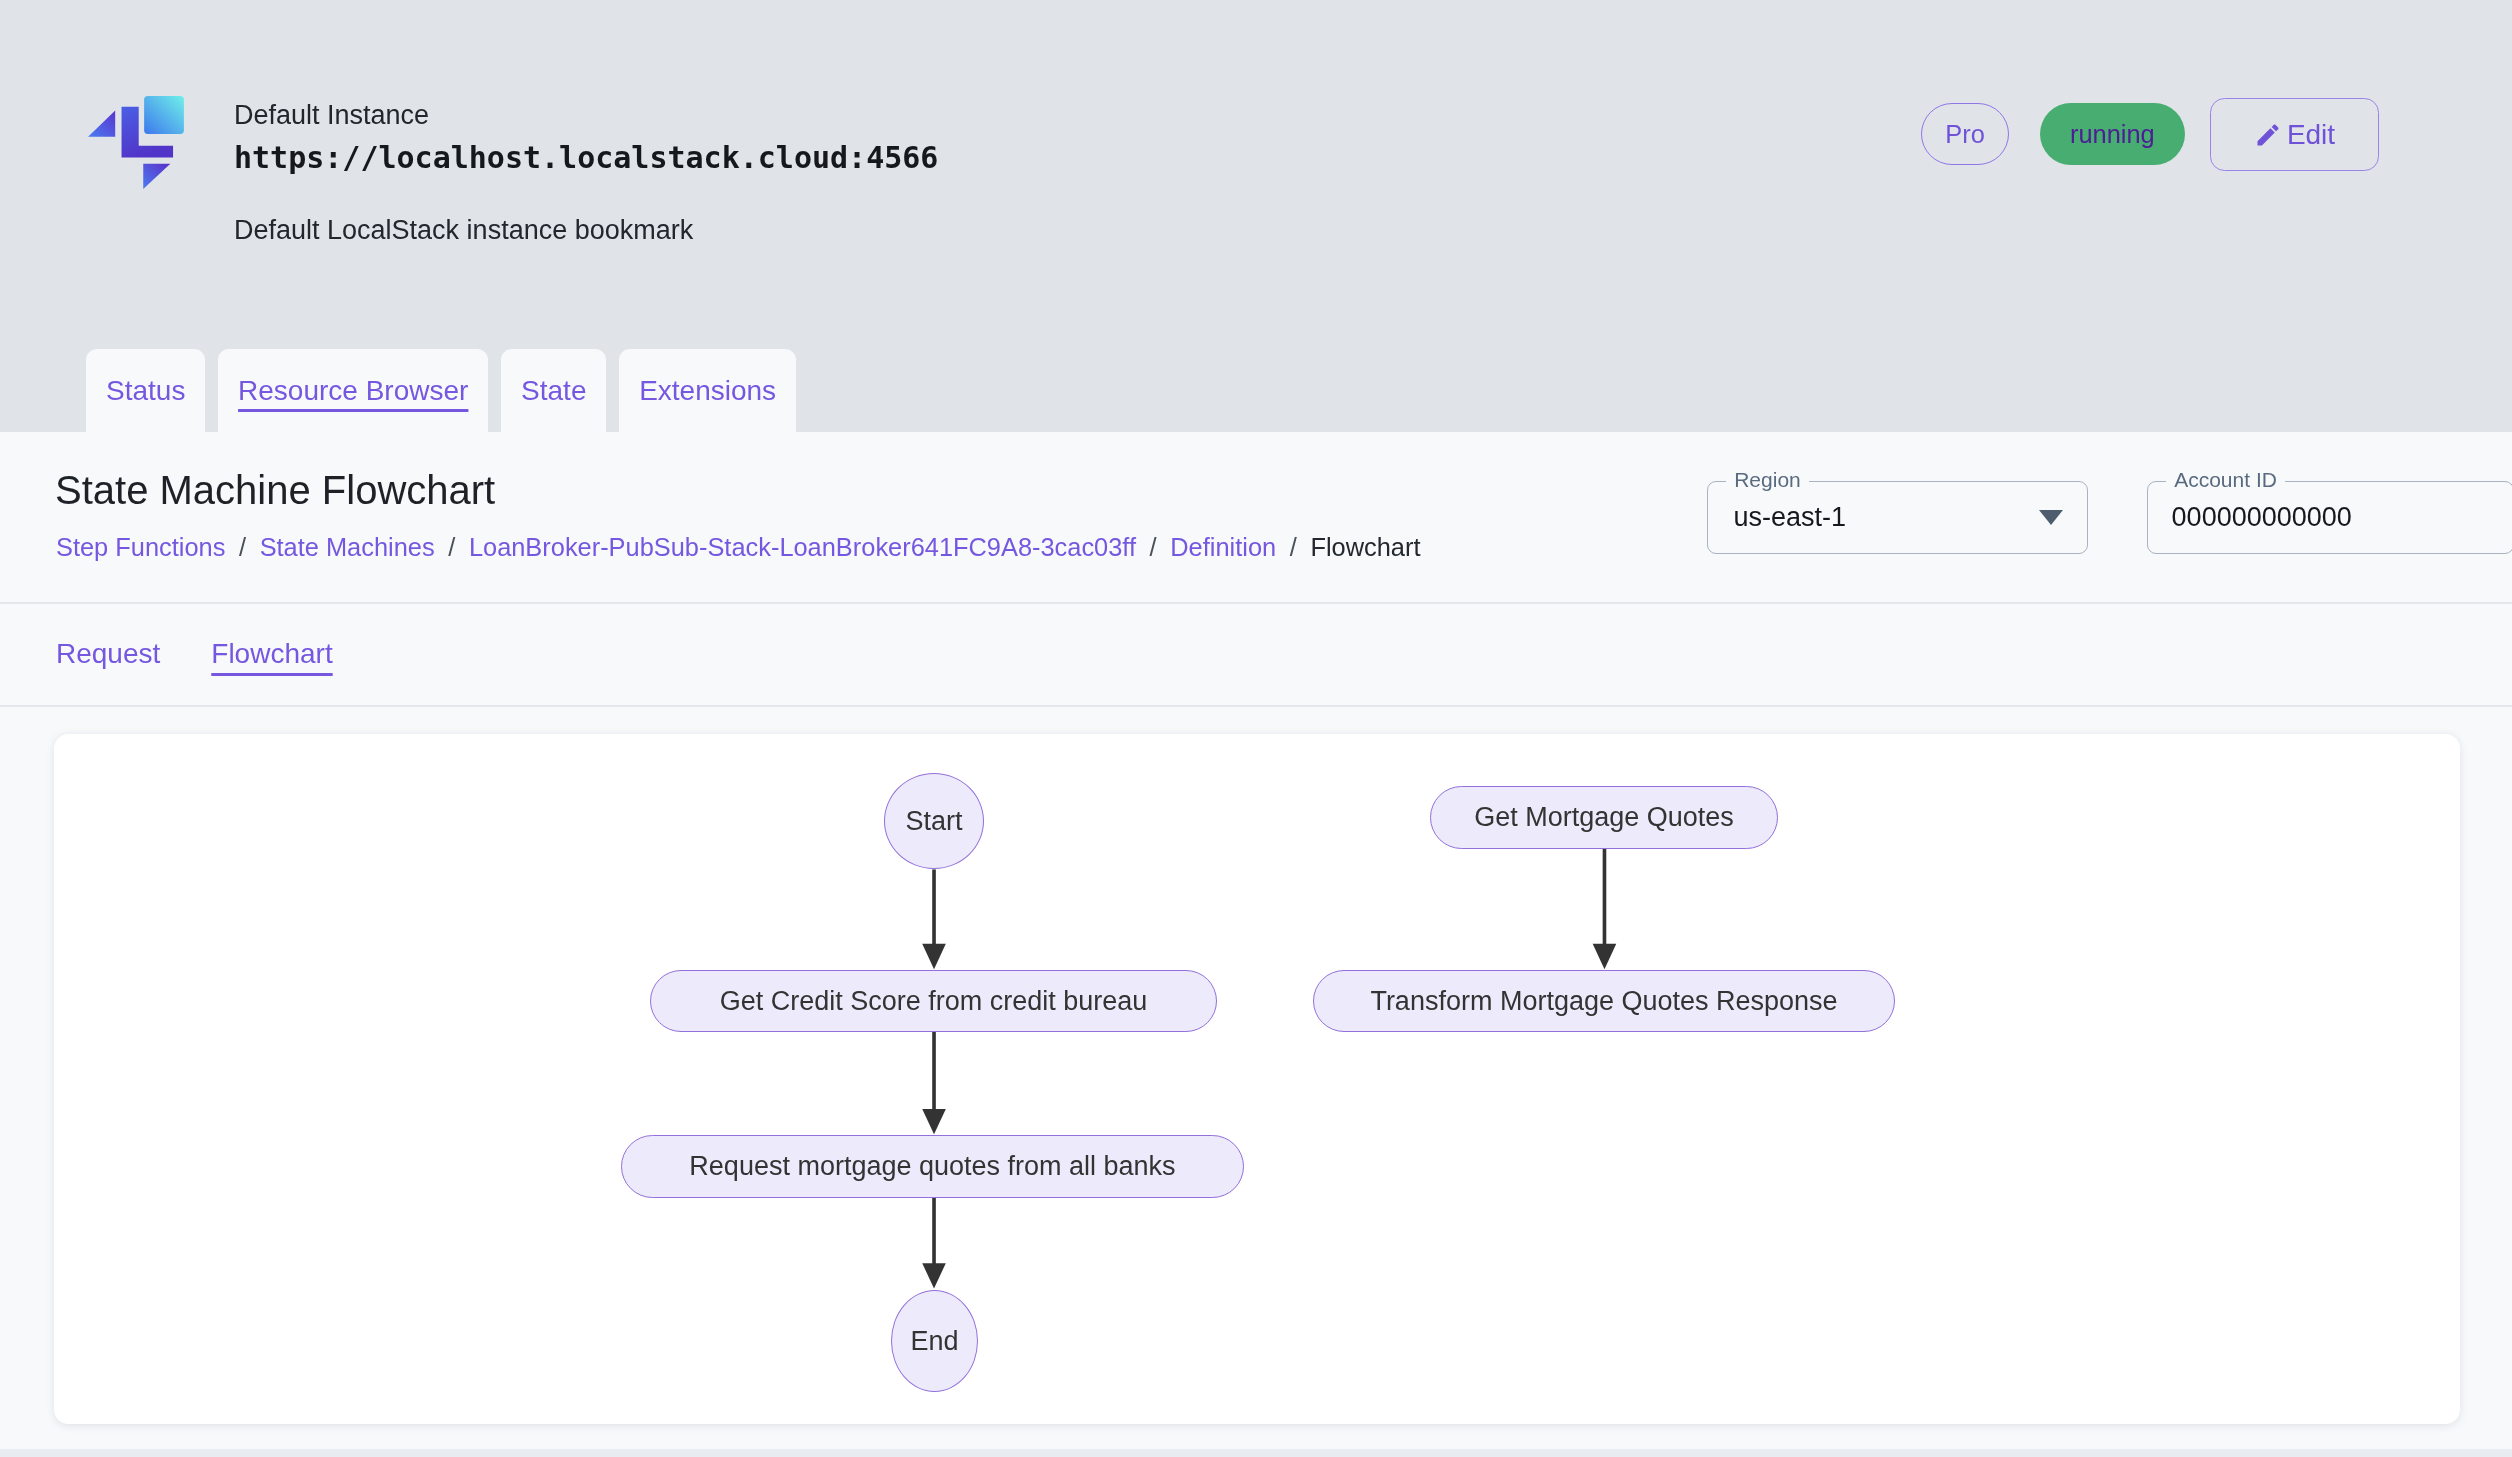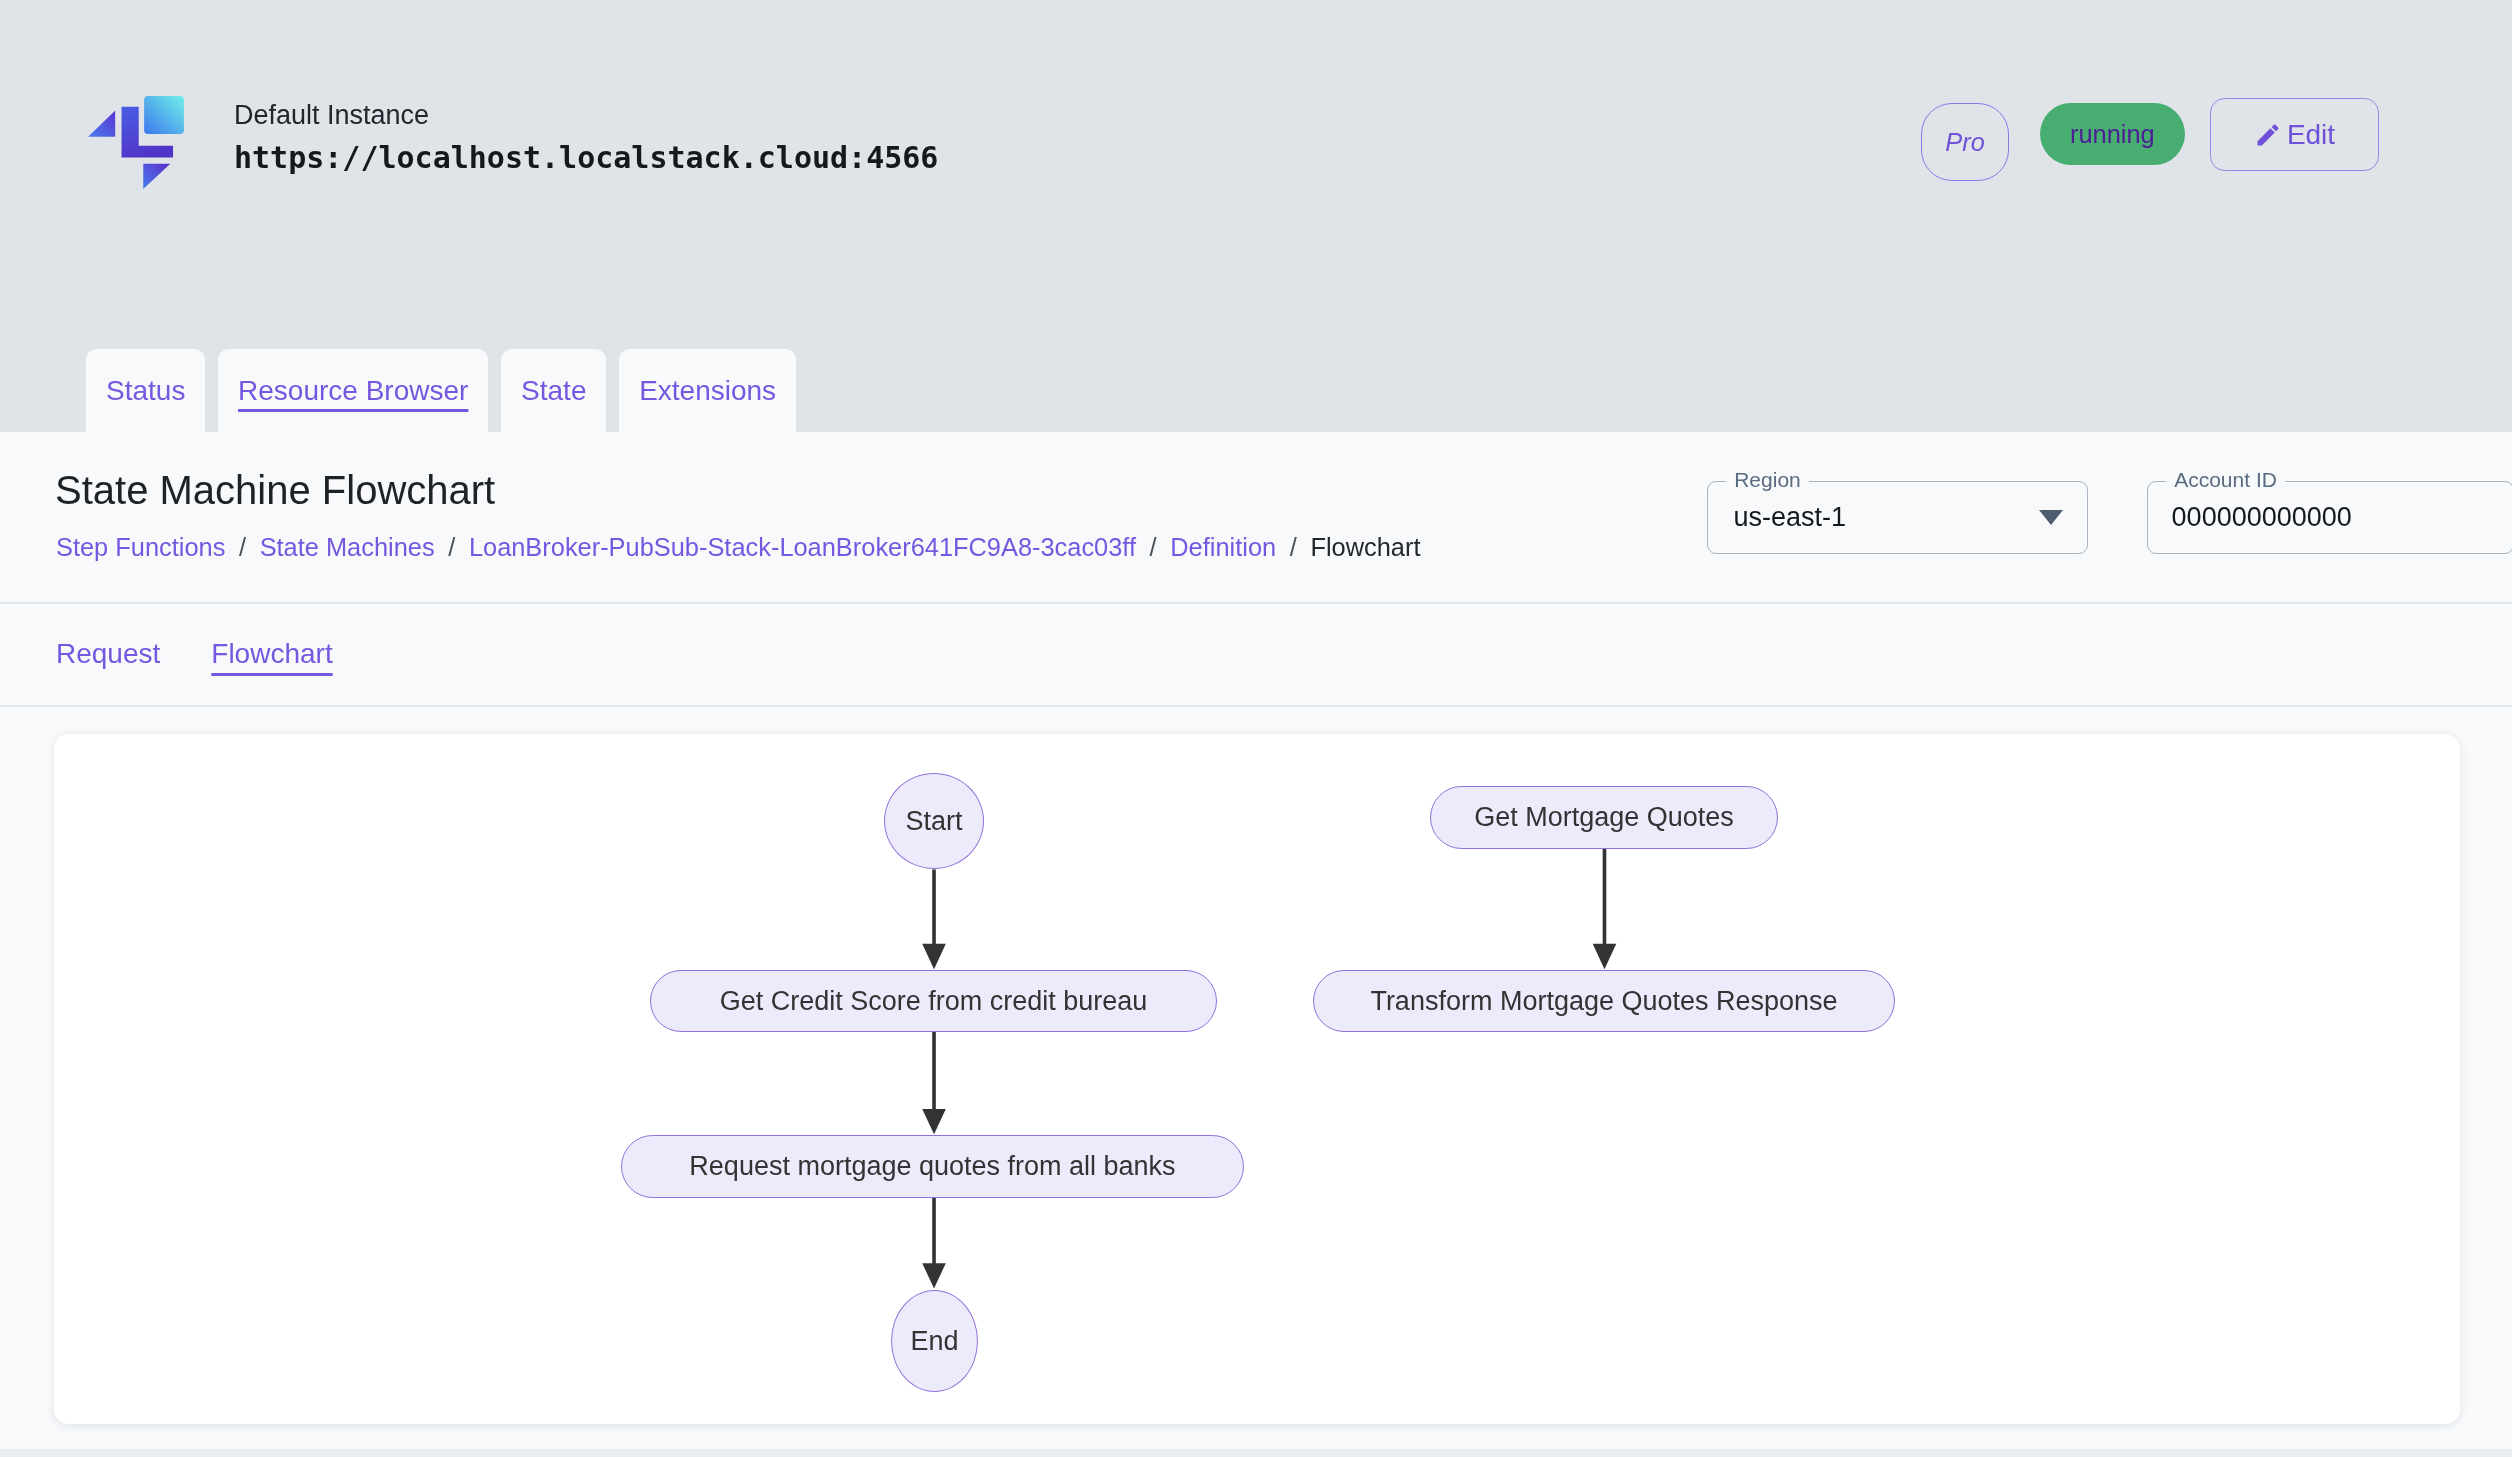--- a/index.html
+++ b/index.html
@@ -14,23 +14,23 @@
 
   
   .logo { position:absolute; left:88px; top:96px; }
 
   .instance-info { position:absolute; left:234px; top:100px; }
   .instance-name { font-size:27px; color:#21262D; }
   .instance-url  { font-family:"DejaVu Sans Mono", monospace; font-weight:bold;
                    font-size:30px; color:#15181D; margin-top:9px; }
   .instance-desc { font-size:27px; color:#22262D; margin-top:40px; }
 
-  .pro-chip { position:absolute; left:1921px; top:103px; width:88px; height:78px;
+  .pro-chip { position:absolute; left:1921px; top:103px; width:88px; height:62px;
     border:1.8px solid #8F76E8; border-radius:31px; color:#6F52D8; font-size:25.4px;
-    display:flex; align-items:center; justify-content:center;font-style:italic; }
+    display:flex; align-items:center; justify-content:center; }
   .running-badge { position:absolute; left:2040px; top:103px; height:62px; padding:0 30px;
     background:#47AD71; border-radius:31px; color:#4c1d95; font-size:25.4px;
     display:flex; align-items:center; }
   .edit-btn { position:absolute; left:2210px; top:98px; width:169px; height:73px;
     border:1.8px solid #9A84E8; border-radius:14.5px; color:#6F52D8; font-size:28px;
     background:transparent; display:flex; align-items:center; justify-content:center; gap:5px;
     cursor:pointer; font-family:inherit; }
 
   
   .tabs { position:absolute; left:86px; top:349px; height:83px; display:flex; gap:12.7px; }
@@ -108,20 +108,21 @@
     <polygon points="0,45 30,16 30,45" fill="url(#gTriL)"></polygon>
     <path d="M37,12 H56 V55 H94 V68 H37 Z" fill="url(#gL)"></path>
     <rect x="62" y="0" width="44" height="42" rx="4" fill="url(#gSq)"></rect>
     <polygon points="61,75 91,75 61,103" fill="url(#gTriB)"></polygon>
   </svg>
 </div>
 
 <div class="instance-info">
   <div class="instance-name">Default Instance</div>
   <div class="instance-url">https://localhost.localstack.cloud:4566</div>
+  <div class="instance-desc">Default LocalStack instance bookmark</div>
 </div>
 
 <div class="pro-chip">
   <span>Pro</span>
 </div>
 <div class="running-badge">
   <span>running</span>
 </div>
 <button class="edit-btn">
   <span style="display:flex;">

